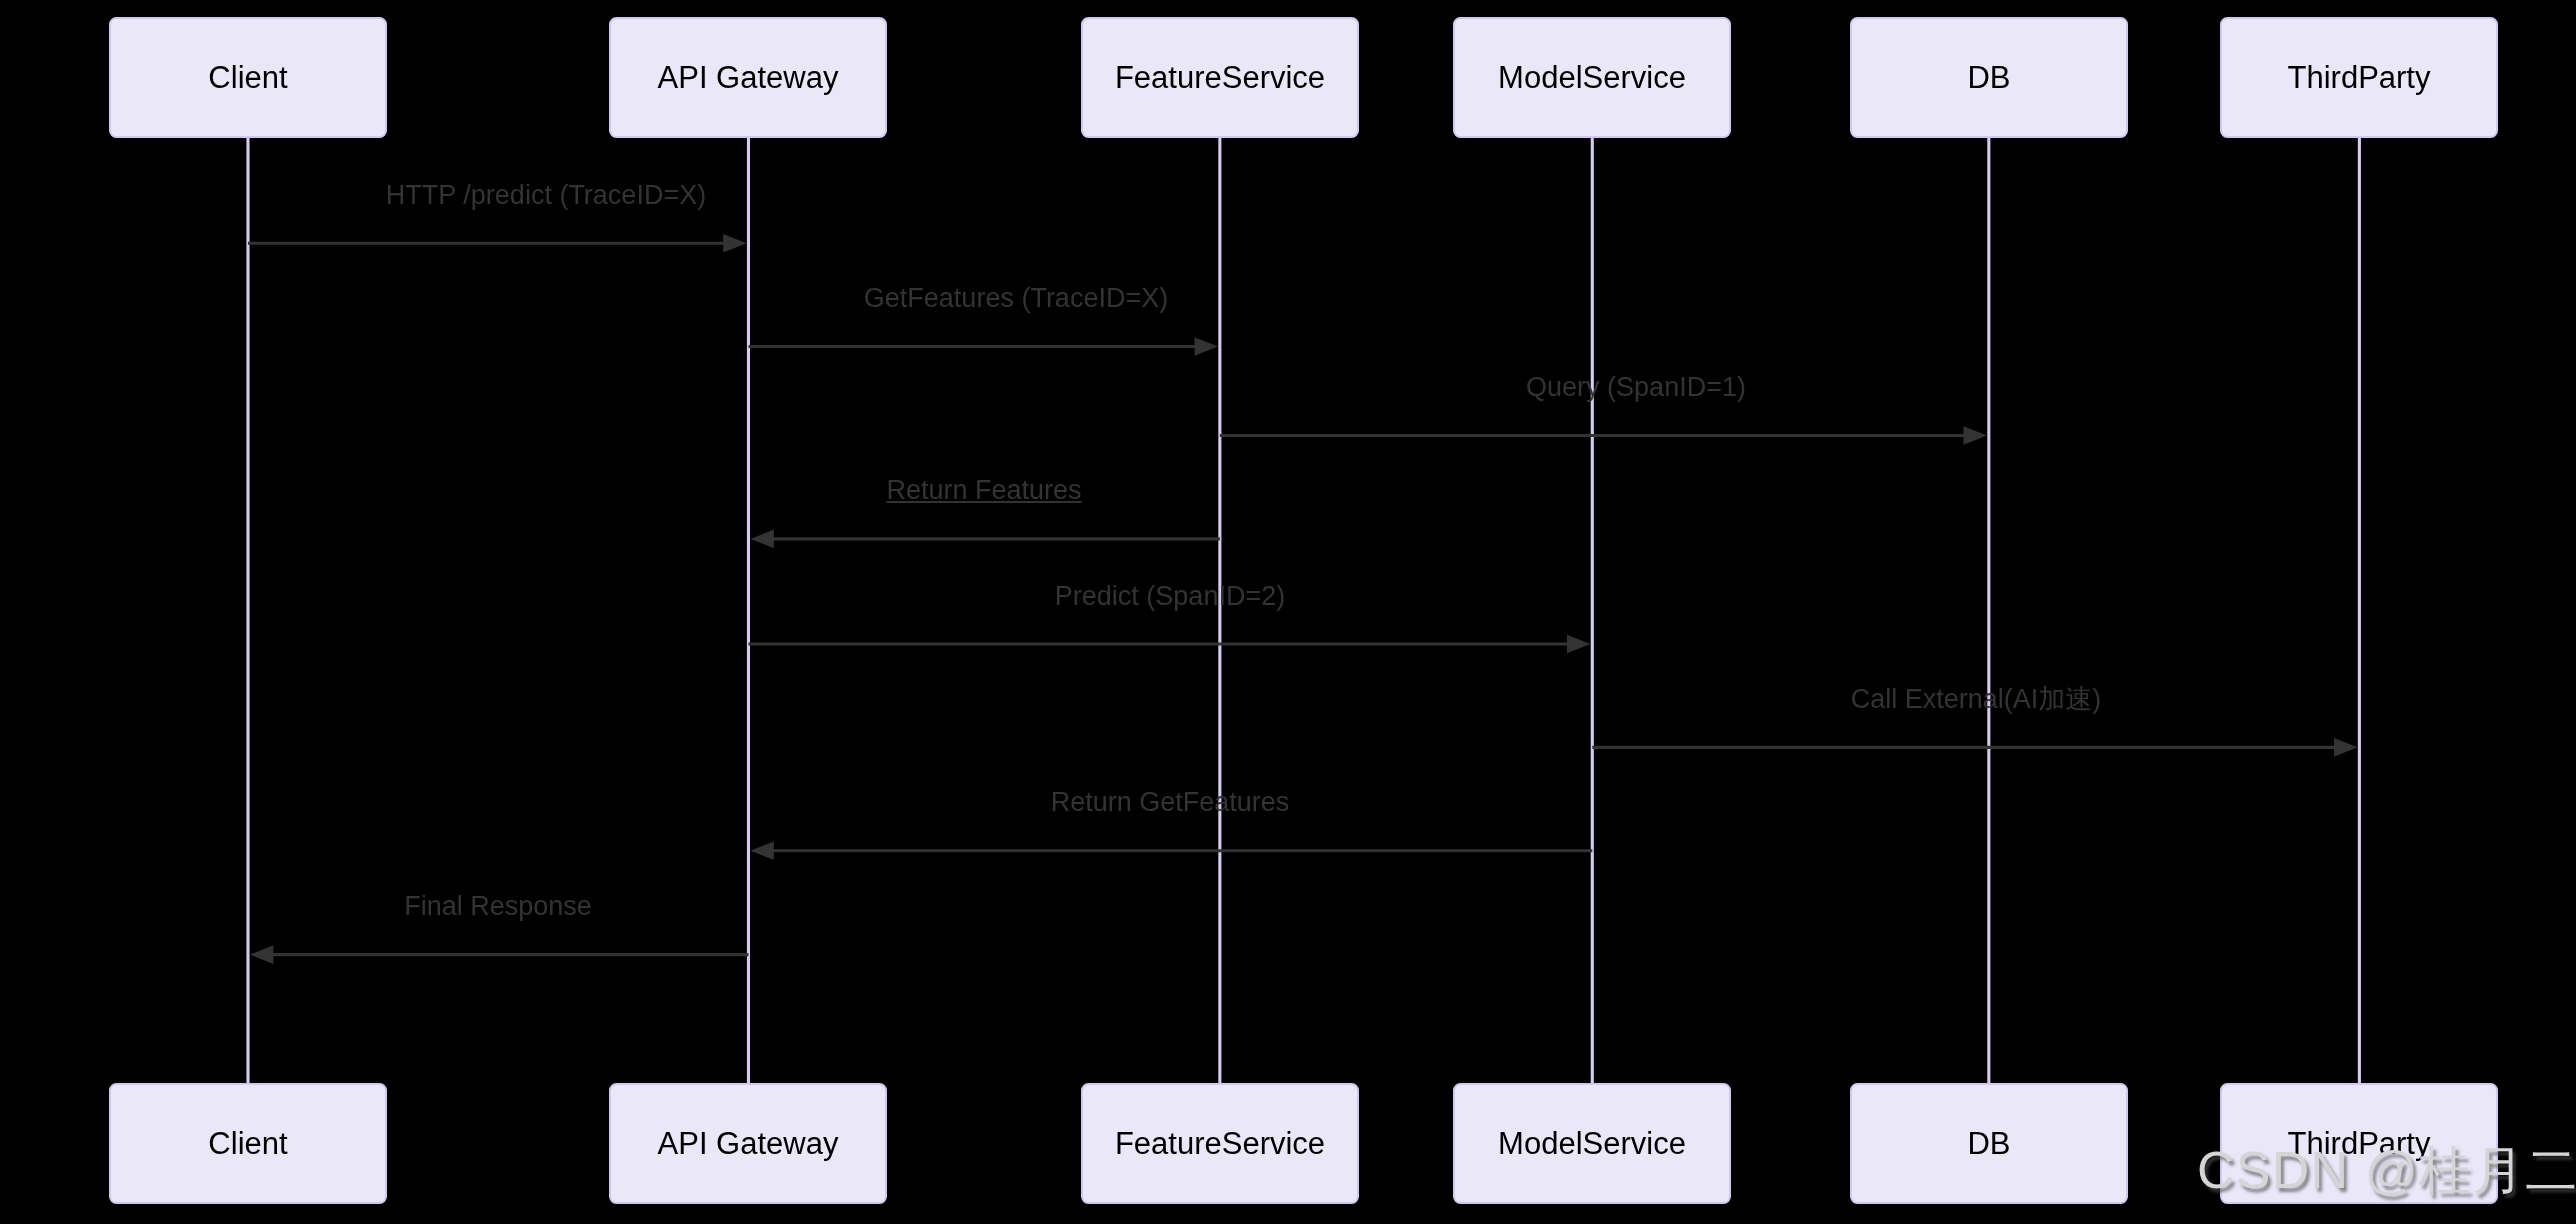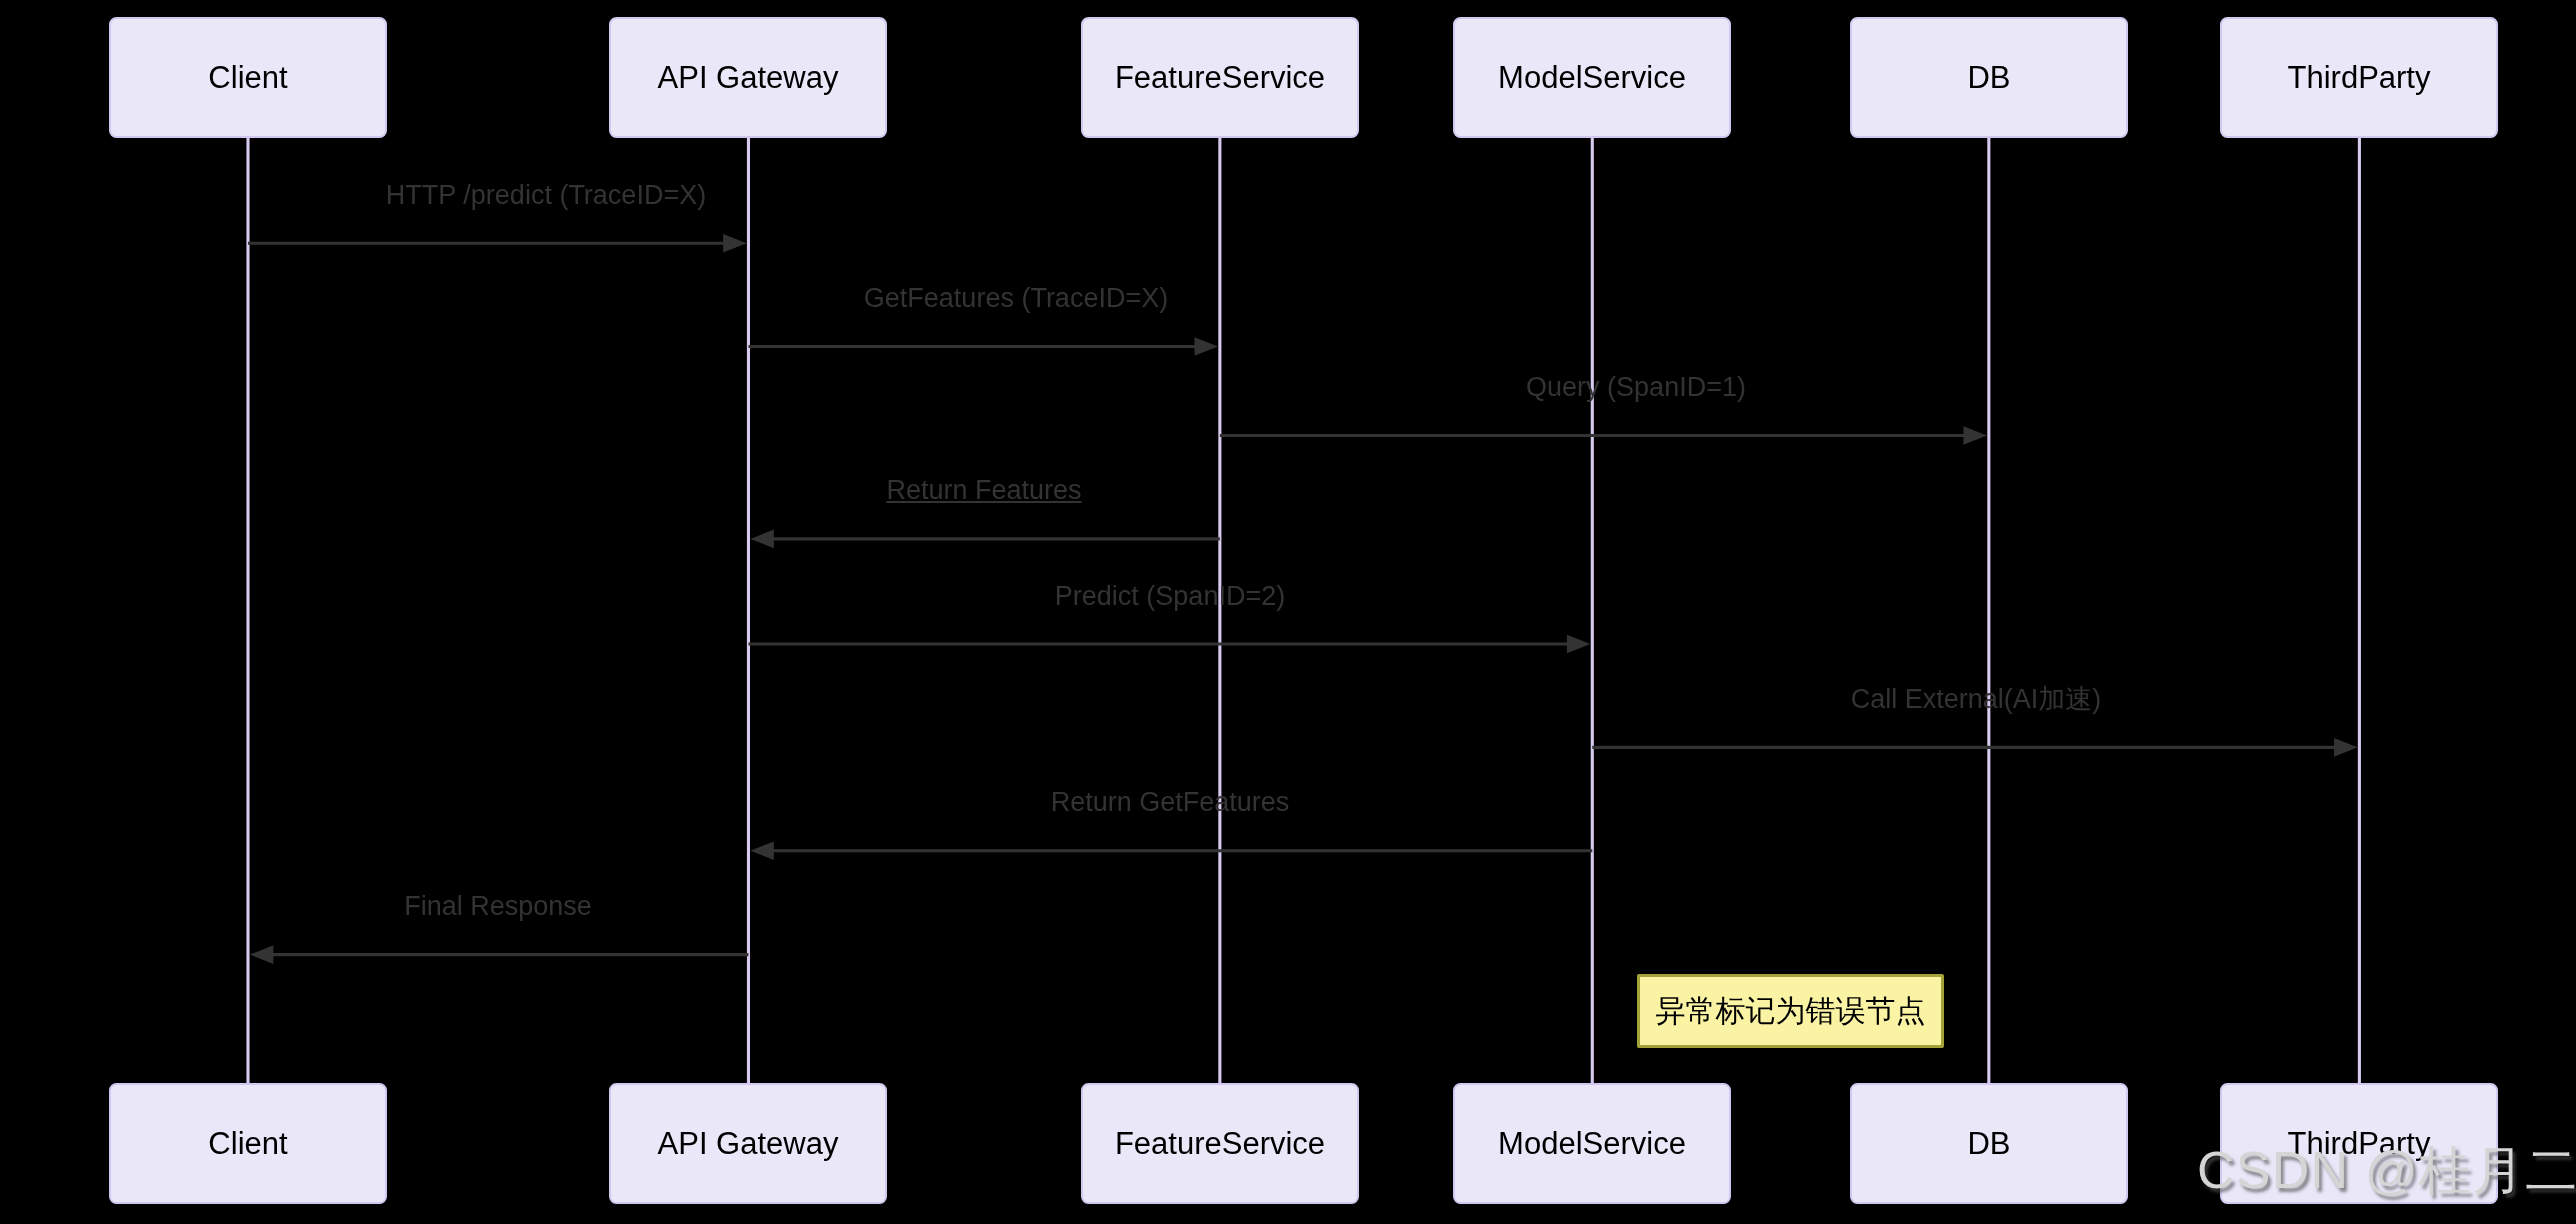--- a/index.html
+++ b/index.html
@@ -148,18 +148,15 @@
       <span>ThirdParty</span>
     </div>
     <div class="msg-label" style="left: 482px; top: 179px; margin-left: 48px;">HTTP /predict (TraceID=X)</div>
     <div class="msg-label" style="left: 968px; top: 282px; margin-left: 32px;">GetFeatures (TraceID=X)</div>
     <div class="msg-label" style="left: 1588px; top: 371px; margin-left: 32px;">Query (SpanID=1)</div>
     <div class="msg-label" style="left: 968px; top: 474px; text-decoration: underline;">Return Features</div>
     <div class="msg-label" style="left: 1154px; top: 580px;">Predict (SpanID=2)</div>
     <div class="msg-label" style="left: 1960px; top: 683px;">Call External(AI加速)</div>
     <div class="msg-label" style="left: 1154px; top: 786px;">Return GetFeatures</div>
     <div class="msg-label" style="left: 482px; top: 890px;">Final Response</div>
-    <div class="note" style="left: 1621px; top: 974px; width: 307px; height: 74px;">
-      <span>异常标记为错误节点</span>
-    </div>
     <div class="watermark" style="left: 2181px; top: 1144px;">CSDN @桂月二二</div>
   </div>
 
 
 </body></html>

